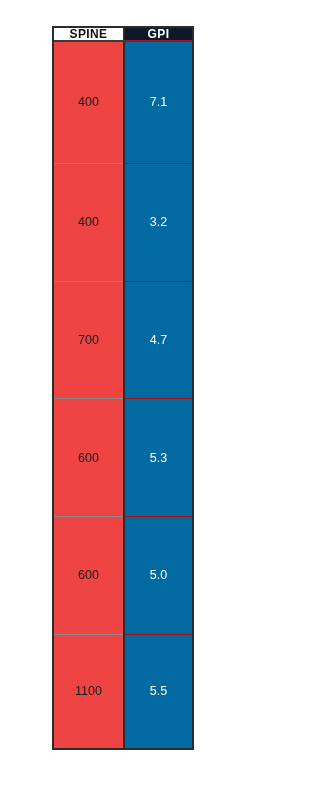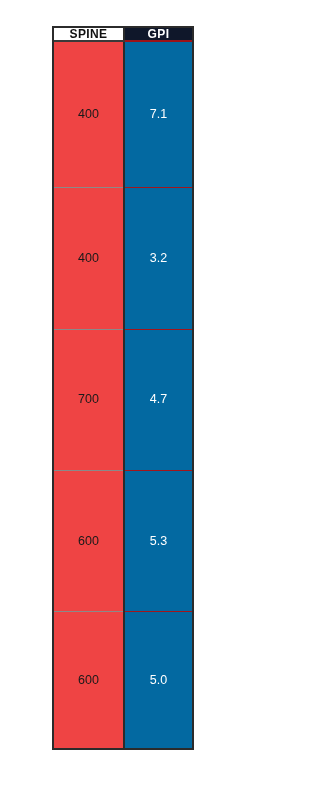--- a/index.html
+++ b/index.html
@@ -116,15 +116,19 @@
           <td class="c-gpi">4.7</td>
         </tr>
         <tr>
           <td class="c-spine">600</td>
           <td class="c-gpi">5.3</td>
         </tr>
         <tr>
           <td class="c-spine">600</td>
           <td class="c-gpi">5.0</td>
         </tr>
+        <tr>
+          <td class="c-spine">1100</td>
+          <td class="c-gpi">5.5</td>
+        </tr>
       </tbody>
   </table>
 </div>
 
 </body></html>

